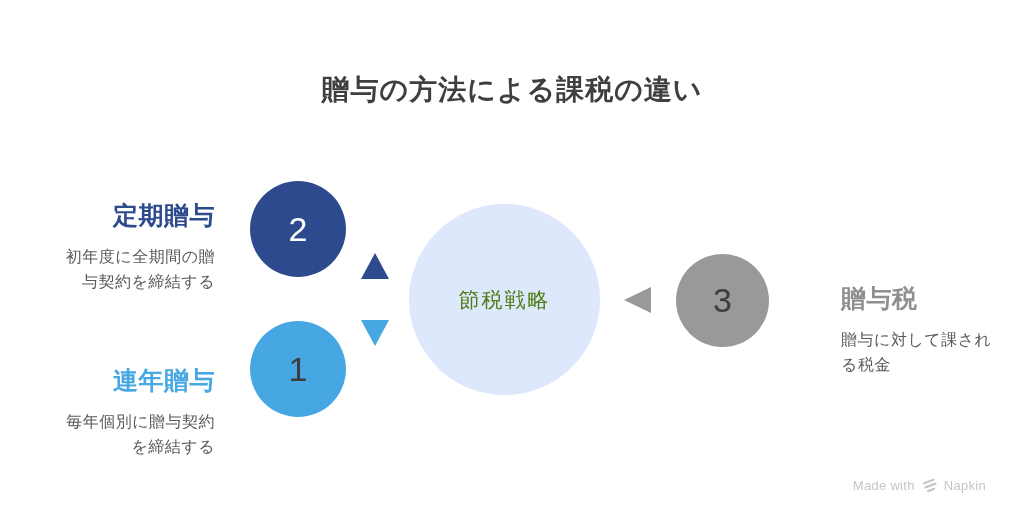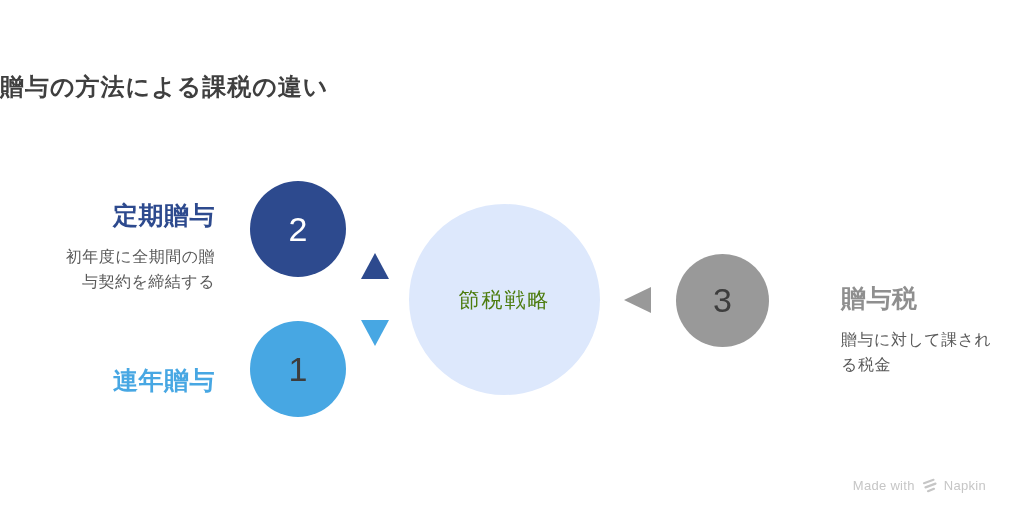--- a/index.html
+++ b/index.html
@@ -20,21 +20,22 @@
   .canvas {
     position: relative;
     width: 1024px;
     height: 519px;
     background: #fff;
     overflow: hidden;
   }
   .title {
     position: absolute;
     top: 71px; left: 0; right: 0;
-    font-size: 24px;
+    text-align: center;
+    font-size: 28px;
     font-weight: bold;
     letter-spacing: 1px;
     color: var(--title-text);
   }
   .label-block { position: absolute; }
   .label-block .label {
     font-size: 25px;
     font-weight: bold;
     margin-bottom: 13px;
     letter-spacing: 0.5px;
@@ -118,20 +119,22 @@
   <div class="title">贈与の方法による課税の違い</div>
 
   <div class="label-block block-teiki">
     <div class="label">定期贈与</div>
     <div class="desc">初年度に全期間の贈
 与契約を締結する</div>
   </div>
 
   <div class="label-block block-rennen">
     <div class="label">連年贈与</div>
+    <div class="desc">毎年個別に贈与契約
+を締結する</div>
   </div>
 
   <div class="label-block block-zoyozei">
     <div class="label">贈与税</div>
     <div class="desc">贈与に対して課され
 る税金</div>
   </div>
 
   <div class="circle circle-2">
     <span class="num">2</span>

